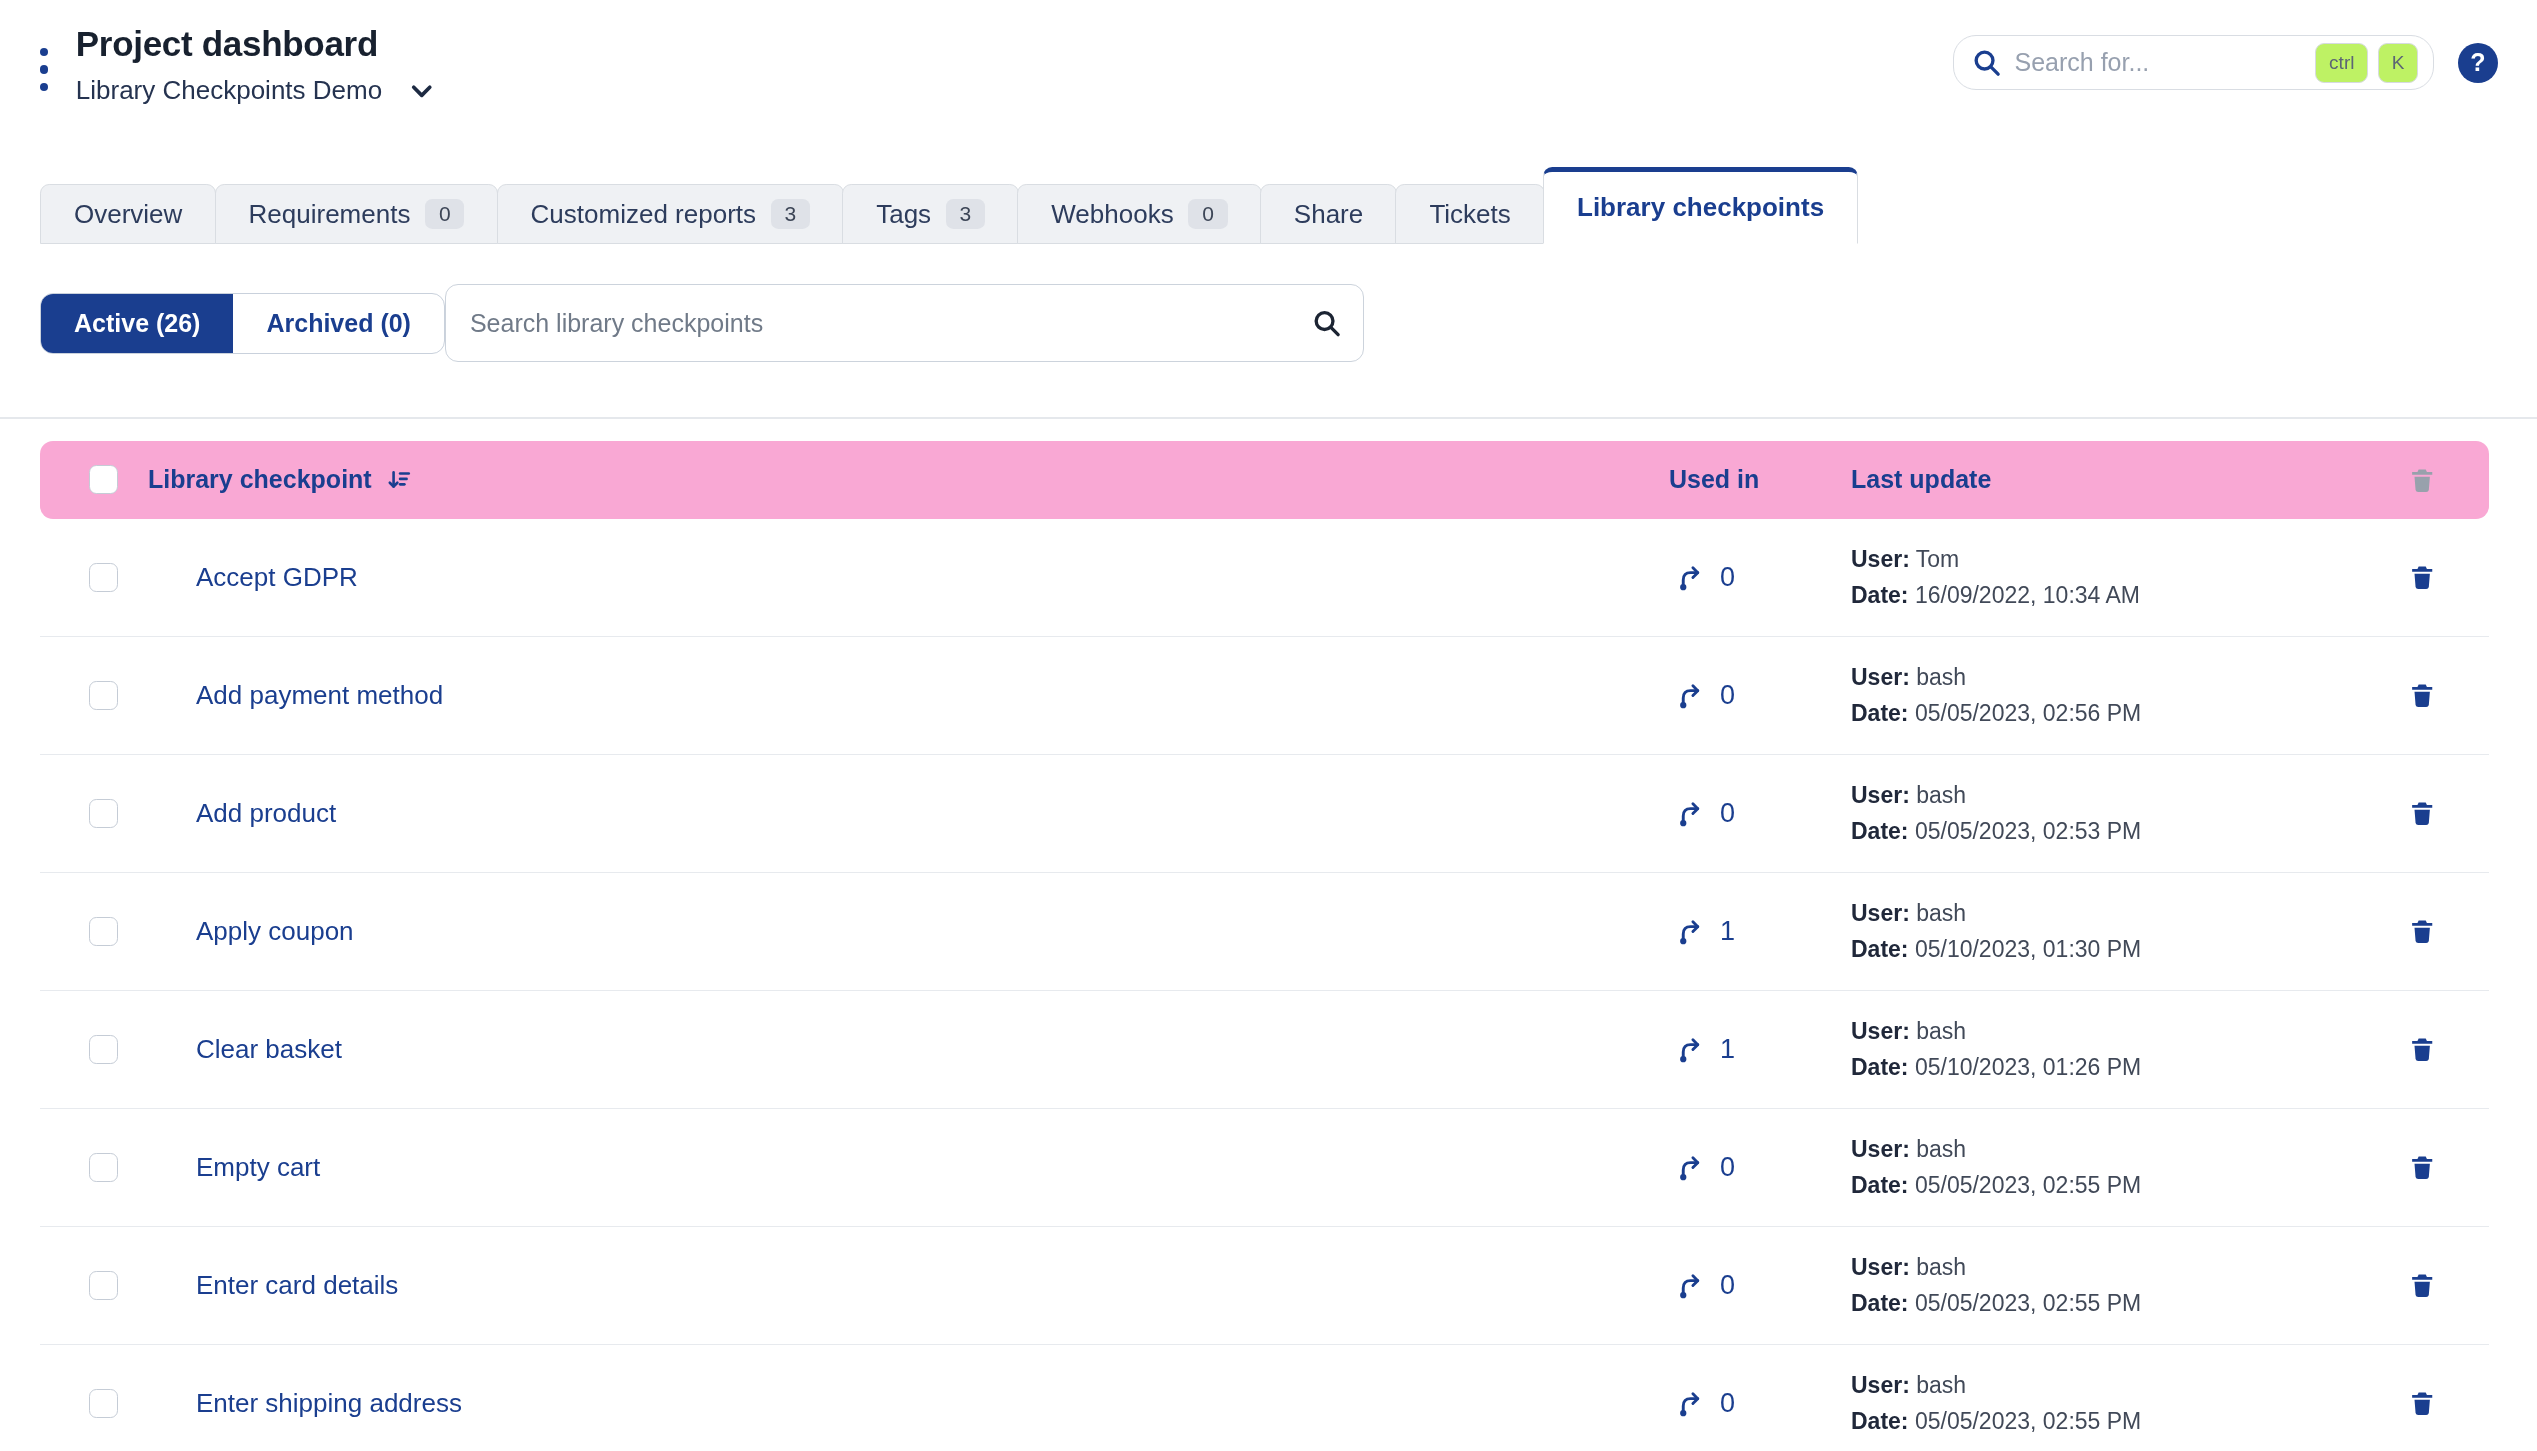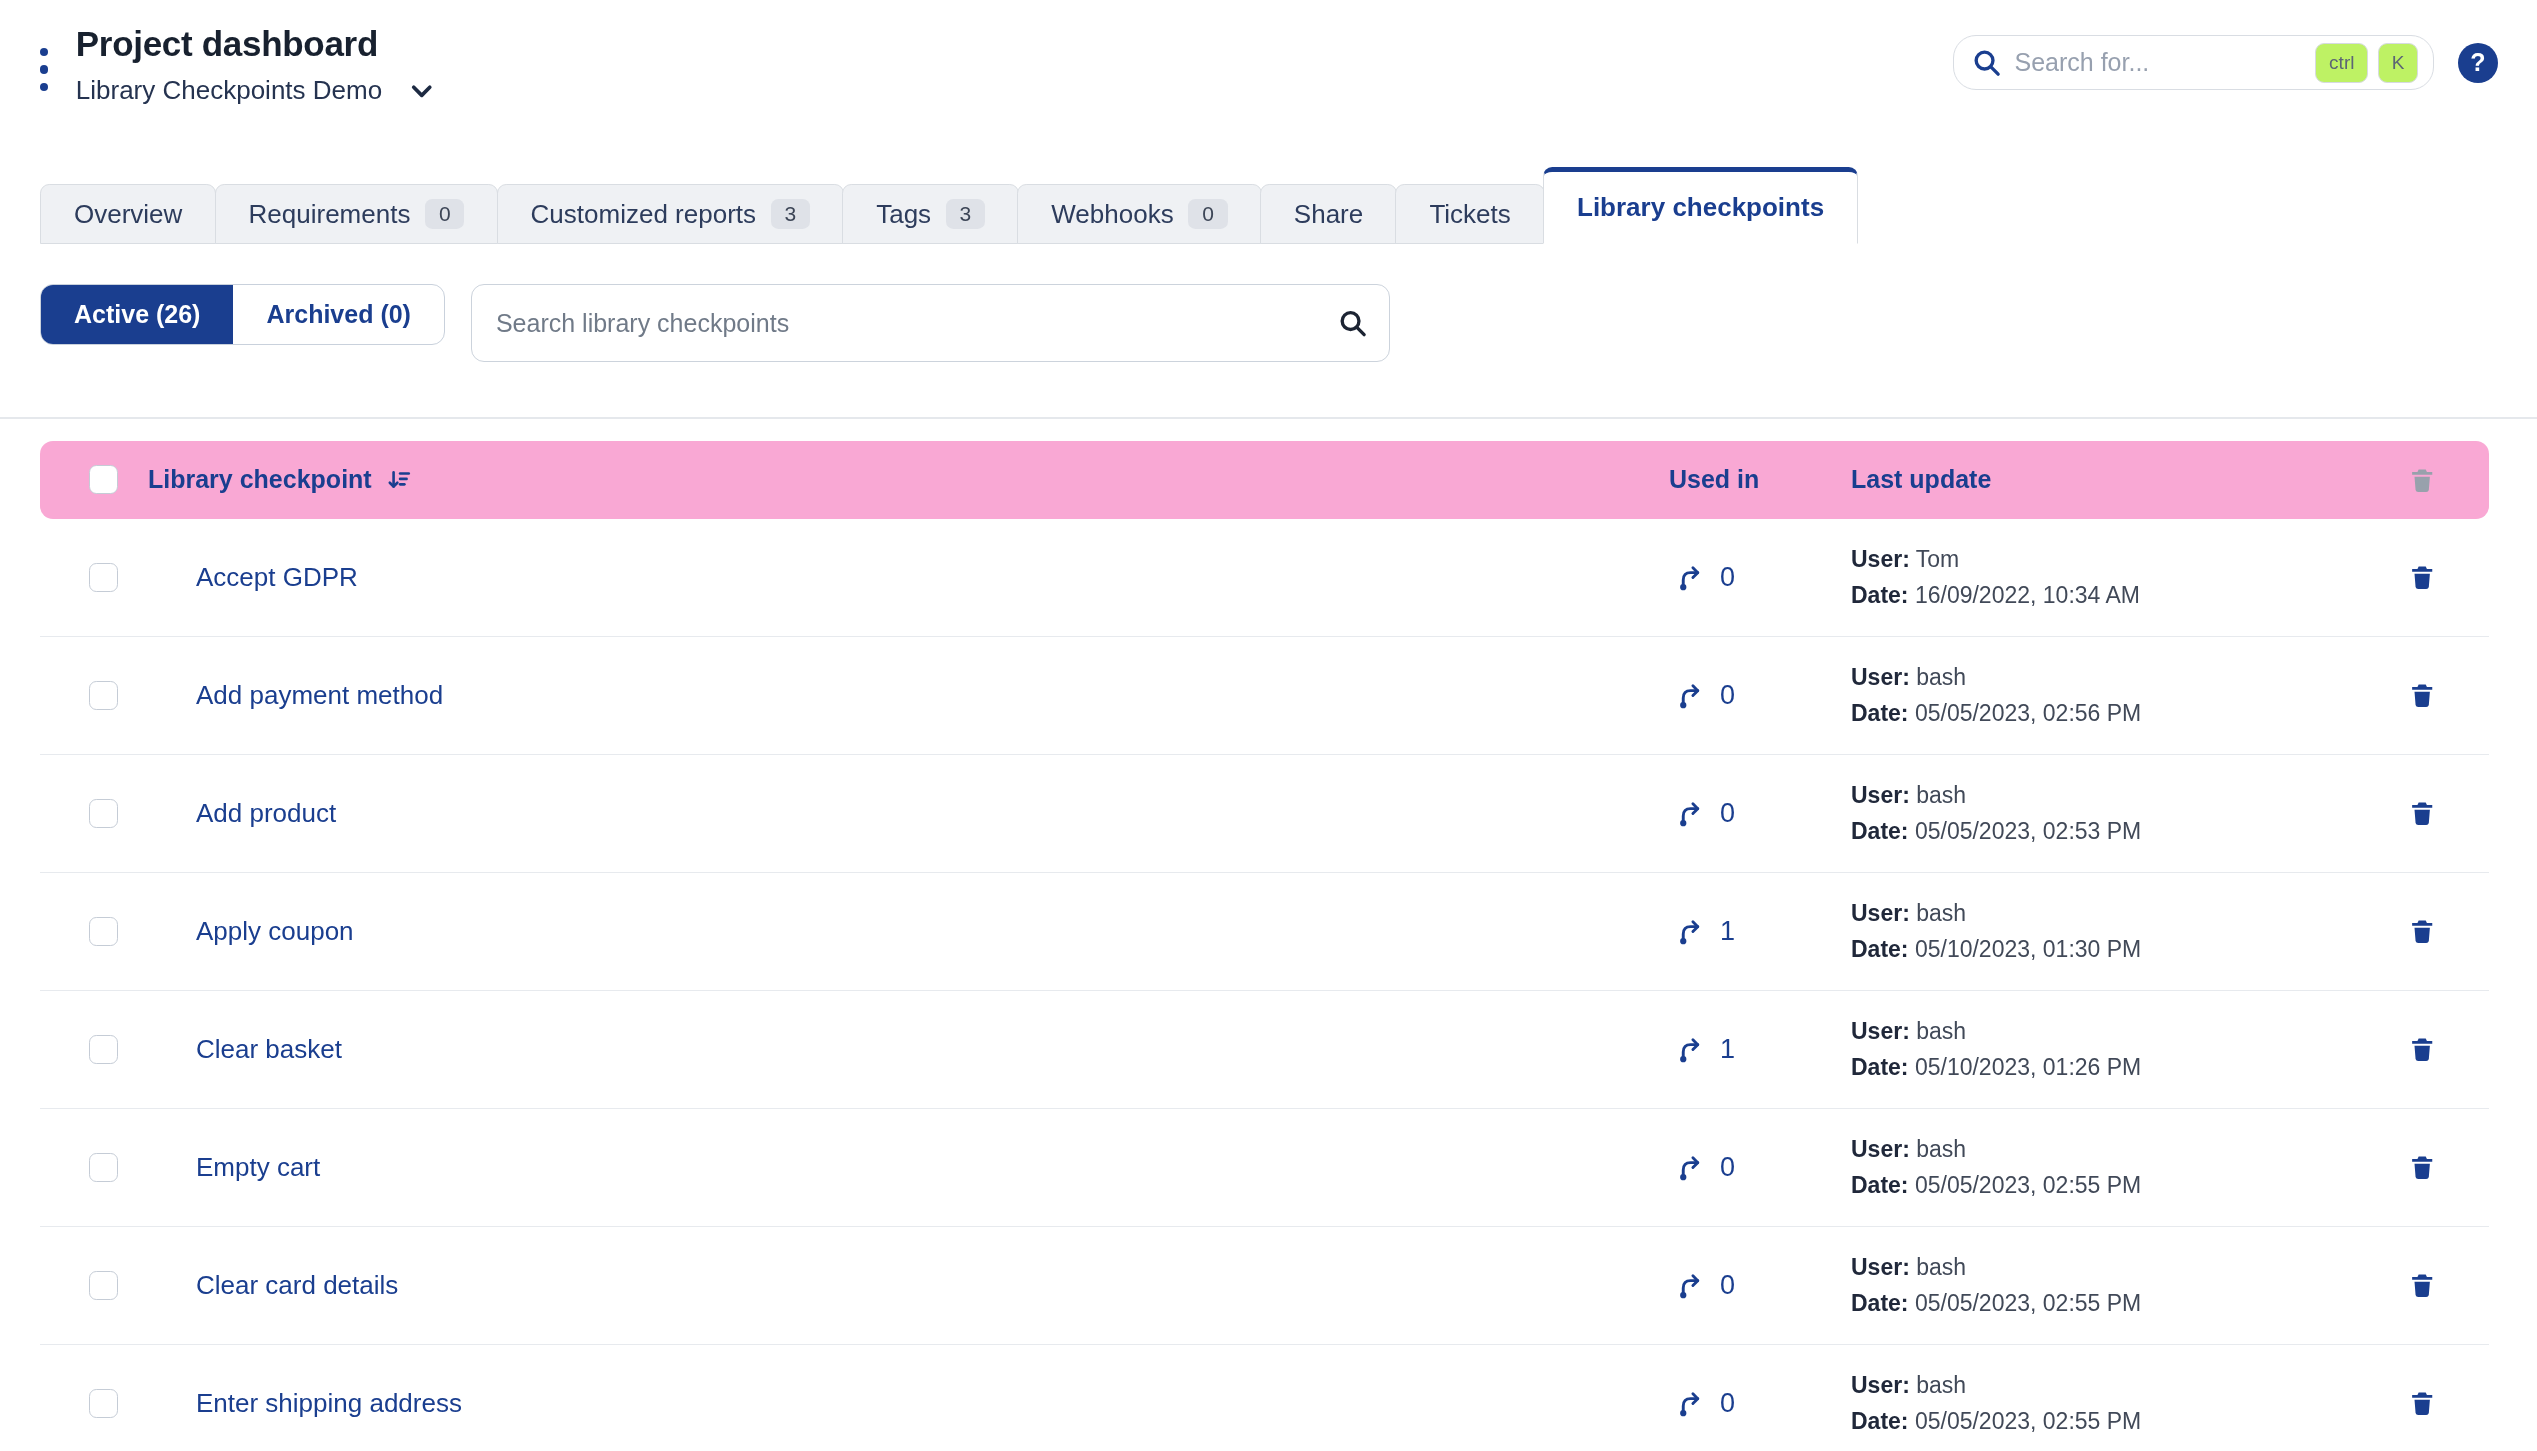--- a/index.html
+++ b/index.html
@@ -71,21 +71,21 @@
   .tab-badge {
     background: #dfe2e8; border-radius: 7.3px; padding: 2.8px 13.8px;
     font-size: 21px; font-weight: 500; color: #3c4556;
   }
   .tab-addon {
     background: #1a3e8f; color: #fff; border-radius: 11px;
     padding: 6.4px 16.5px; font-size: 22px; font-weight: 700;
   }
 
   
-  .controls { margin-top: 40px; padding: 0 40px; display: flex; gap: 26px; }
+  .controls { margin-top: 40px; padding: 0 40px; display: flex; align-items: center; }
   .seg {
     display: flex; height: 61px; border: 1.8px solid #c9d1dc; border-radius: 13px;
     overflow: hidden; background: #fff;
   }
   .seg-item {
     display: flex; align-items: center; padding: 0 33px;
     font-size: 25px; font-weight: 700; color: #1a3e8f; cursor: pointer;
   }
   .seg-item.selected { background: #1a3e8f; color: #fff; }
   .lib-search { position: relative; width: 919px; height: 78px; }
@@ -416,21 +416,21 @@
           <path d="M9 3h6l1 2h4.5v2.4H3.5V5H8l1-2zM5.5 9h13l-.9 11.2A2.3 2.3 0 0 1 15.3 22H8.7a2.3 2.3 0 0 1-2.3-1.8L5.5 9z"></path>
         </svg>
       </div>
     </div>
 
     <div class="grid-row trow">
       <div class="cell-cb">
         <span class="checkbox"></span>
       </div>
       <div class="cell-name">
-        <a class="cp-link">Clear card details</a>
+        <a class="cp-link">Enter card details</a>
       </div>
       <div class="cell-used">
         <svg viewBox="0 0 24 24" fill="none" stroke="currentColor" stroke-width="2.4" stroke-linecap="round" stroke-linejoin="round">
           <path d="M6 20v-6c0-4 2-6 6-6h6"></path>
           <path d="M14 4l4 4-4 4"></path>
           <circle cx="6" cy="20" r="1.4" fill="currentColor"></circle>
         </svg>
         <span class="used-count">0</span>
       </div>
       <div class="cell-update">

